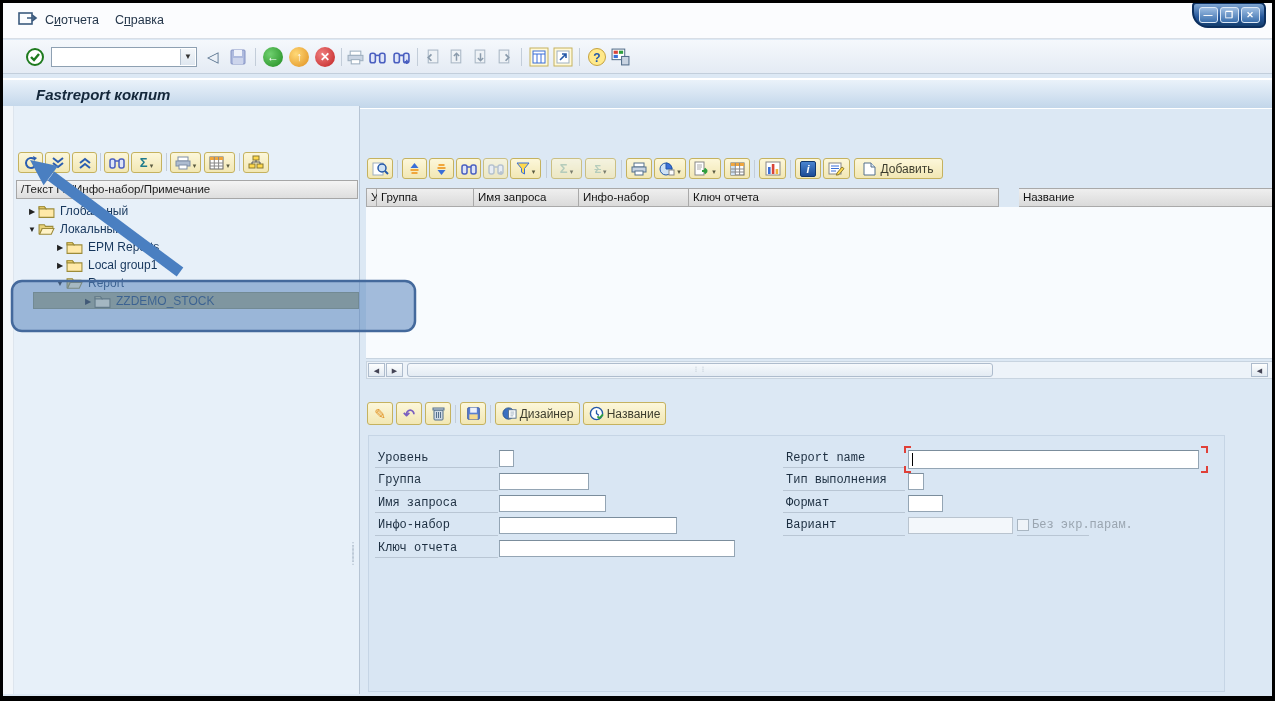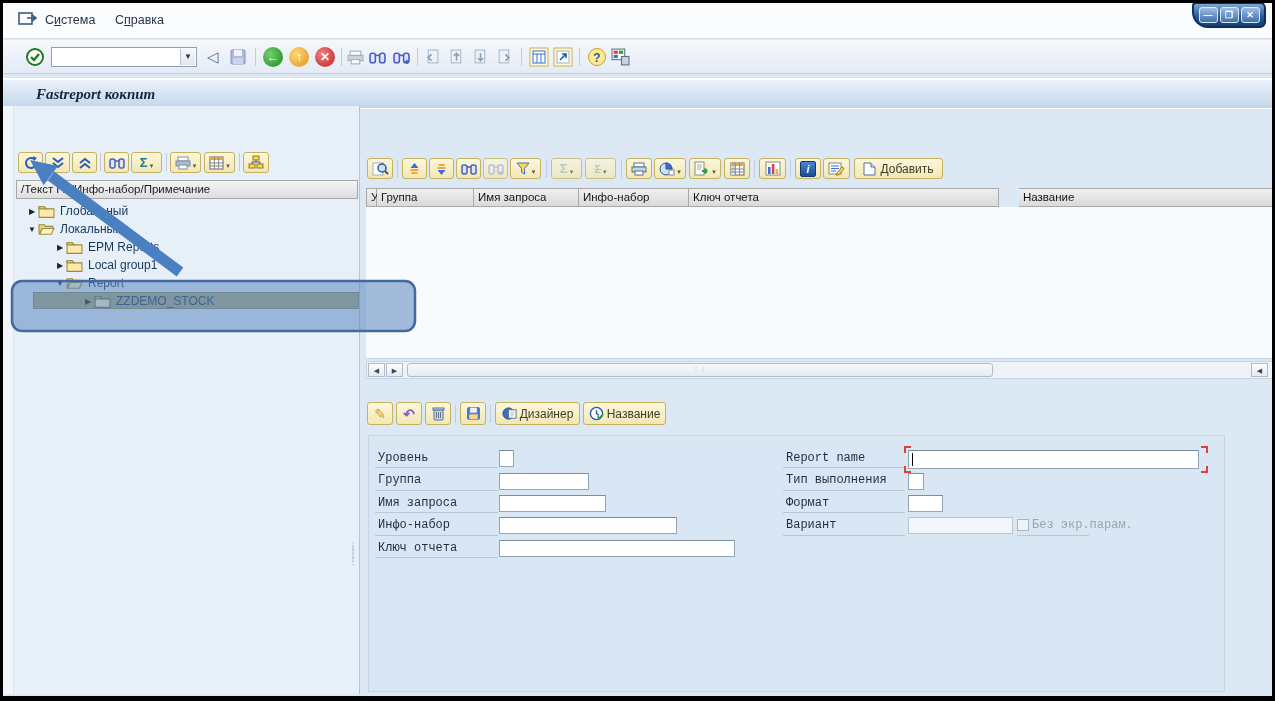--- a/index.html
+++ b/index.html
@@ -27,21 +27,21 @@
      border:1px solid #8ea0b2; }
   #cmd-input { position:absolute; left:1px; top:1px; width:128px; height:16px; border:0; outline:0; font-size:12px; }
   #cmd-dd { position:absolute; right:1px; top:1px; width:15px; height:16px; background:linear-gradient(#f4f7fa,#dfe7f0);
      border-left:1px solid #b5c2d0; font-size:8px; color:#333; text-align:center; line-height:16px; }
   .circle-ic { width:20px; height:20px; border-radius:50%; color:#fff; font-size:12px; font-weight:bold;
      display:flex; align-items:center; justify-content:center; }
 
   
   #titleband { position:absolute; left:0; top:75px; width:100%; height:31px;
      background:linear-gradient(#eaf2fa,#c2d6ea); border-top:2px solid #fff; border-bottom:1px solid #fff; }
-  #screen-title { position:absolute; left:33px; top:6px; font-size:15px; font-weight:bold; font-style:italic; color:#14273a;font-family:Liberation Serif, serif; }
+  #screen-title { position:absolute; left:33px; top:6px; font-size:15px; font-weight:bold; font-style:italic; color:#14273a; }
 
   
   .sbtn { position:absolute; height:21px; background:linear-gradient(#fcf7da,#f2e7b4);
      border:1px solid #c5b25f; border-radius:3px; display:flex; align-items:center; justify-content:center;
      font-size:12px; color:#3d3d2e; cursor:default; }
   .sbtn .dd { font-size:7px; color:#5a5a40; margin-left:2px; align-self:flex-end; padding-bottom:2px; }
   .sbtn.disabled { opacity:.75; }
 
   
   #tree-panel { position:absolute; left:11px; top:103px; width:346px; height:588px; background:#e7f0f9;
@@ -95,21 +95,21 @@
 
 <div id="frame">
 
   <div id="menubar">
     <span class="abs" style="left:15px;top:7px;">
       <svg width="20" height="18" viewBox="0 0 20 18">
         <rect x="1" y="3" width="13" height="11" fill="none" stroke="#3b5a7e" stroke-width="1.6"></rect>
         <path d="M9 8h8M14 5l4 3-4 3" fill="none" stroke="#3b5a7e" stroke-width="1.6"></path>
       </svg>
     </span>
-    <span class="menu-item" style="left:42px;"><span>С</span><u>и</u><span>стема</span></span>
+    <span class="menu-item" style="left:42px;"><span>С</span><u>и</u><span>отчета</span></span>
     <span class="menu-item" style="left:112px;"><span>С</span><u>п</u><span>равка</span></span>
 
     <div id="win-controls">
       <div class="win-btn">—</div>
       <div class="win-btn">❐</div>
       <div class="win-btn">✕</div>
     </div>
   </div>
 
   <div id="toolbar">

